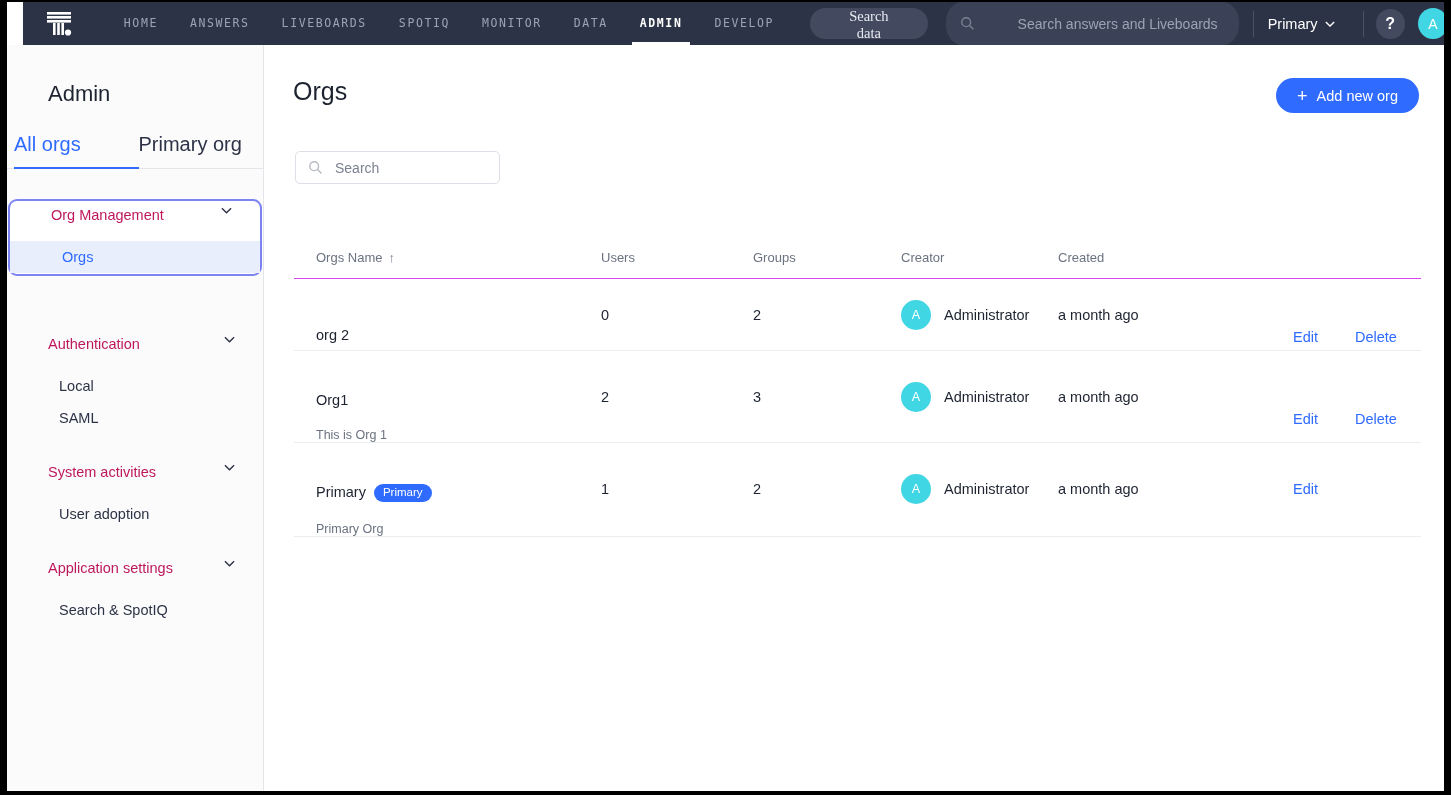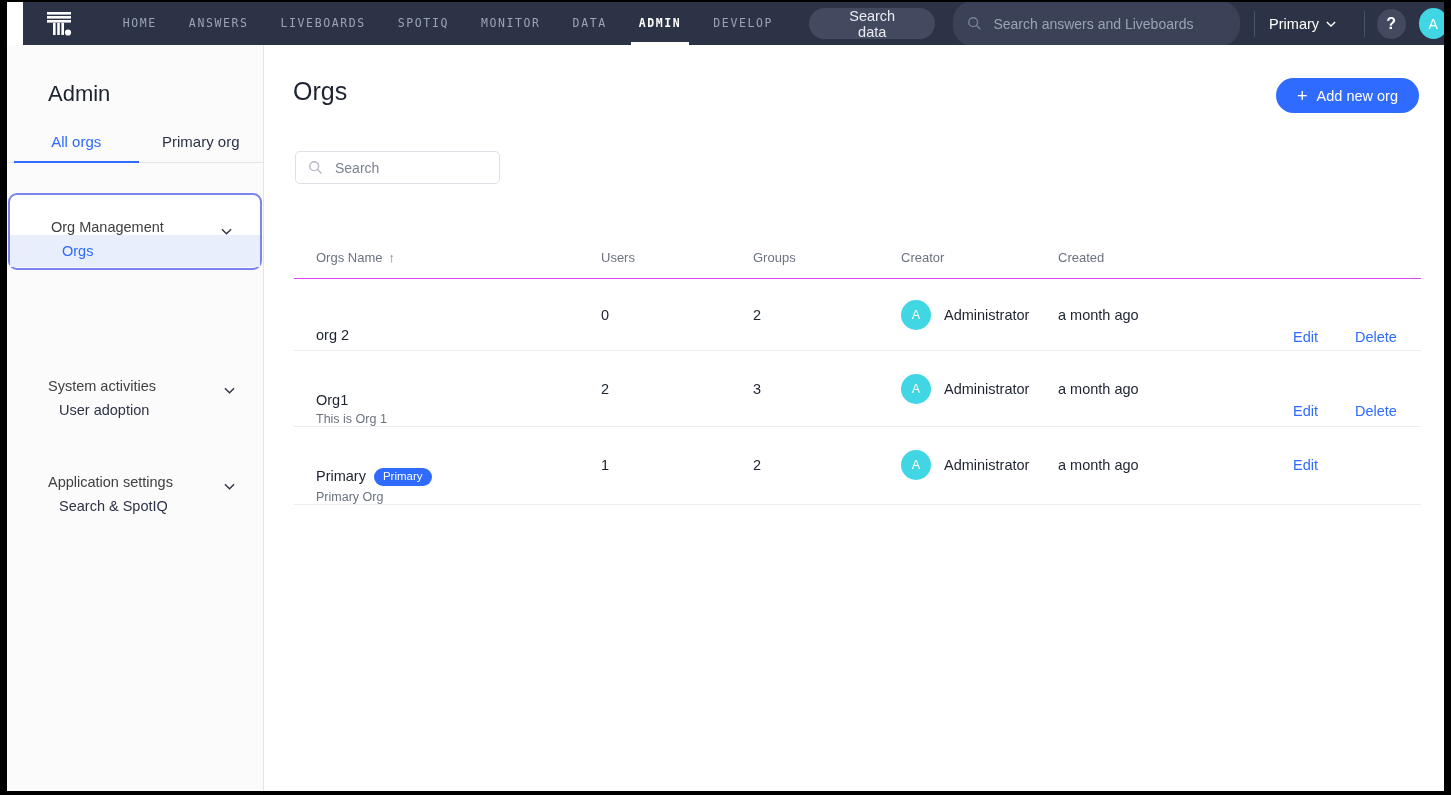--- a/index.html
+++ b/index.html
@@ -47,29 +47,29 @@
     background: #ffffff;
   }
   .search-data-btn {
     margin-left: 20px;
     background: #434a60;
     color: #e8eaf0;
     font-size: 14.5px;
     border: none; border-radius: 20px;
     height: 31px; padding: 0 26px;
     cursor: pointer;
-    font-family: Liberation Sans, sans-serif;
+    font-family: Liberation Serif, serif;
   }
   .search-ans {
     margin-left: 18px;
     background: #3b4257;
     border-radius: 20px;
     height: 45px; width: 300px;
     display: flex; align-items: center;
-    padding: 0 14px; cursor: text;
+    padding: 0 14px; cursor: text; gap: 32px;
   }
   .search-ans .sicon { width: 15px; height: 15px; flex: none; opacity: .65; }
   .search-ans .stext { color: #9ba3b5; font-size: 14px; margin-left: 11px; }
   .nav-divider { width: 1px; height: 26px; background: #4a5268; margin-left: 14px; }
   .org-switcher {
     display: flex; align-items: center; gap: 7px;
     color: #ffffff; font-size: 14.5px;
     padding: 0 14px; cursor: pointer;
   }
   .chev-white { width: 10px; height: 6px; }
@@ -98,36 +98,36 @@
   }
   .admin-title {
     font-size: 22px; color: #1d2330;
     padding: 36px 0 0 41px;
   }
   .side-tabs {
     display: flex; margin: 26px 0 0 0; padding-left: 7px;
     border-bottom: 1px solid #e3e5e9;
   }
   .side-tab {
-    font-size: 15px; color: #2d3346;
+    font-size: 20px; color: #2d3346;
     padding: 0 0 12px 0; margin: 0 0 0 0;
-    width: 126px; text-align: center;
+    width: 126px; text-align: left;
     cursor: pointer; position: relative;
   }
   .side-tab.active { color: #2f6bff; }
   .side-tab.active:after {
     content: ""; position: absolute; left: 0; right: 0; bottom: -1px;
     height: 2.5px; background: #2f6bff;
   }
   .nav-group { margin-top: 0; }
   .group-head {
-    display: flex; align-items: flex-end; justify-content: space-between;
+    display: flex; align-items: flex-start; justify-content: space-between;
     padding: 0 28px 0 41px;
     height: 34px;
-    font-size: 14.5px; color: #404040;
+    font-size: 14.5px; color: #be185d;
     cursor: pointer;
   }
   .chev-dark { width: 11px; height: 7px; flex: none; }
   .nav-item {
     padding: 0 0 0 52px;
     height: 32px; line-height: 32px;
     font-size: 14.5px; color: #2d3346;
     cursor: pointer;
   }
   .nav-item.selected { color: #2f6bff; background: #e9eefc; }
@@ -192,21 +192,21 @@
     height: 72px; vertical-align: middle;
   }
   td.c-name { padding-left: 22px; }
   .org-name-line { display: flex; align-items: flex-start; gap: 8px; margin-top: 41px; }
   .org-name { font-size: 14.5px; color: #1d2330; }
   .badge-primary {
     background: #2f6bff; color: #fff;
     font-size: 11.5px; border-radius: 9px;
     padding: 2px 9px 3px; line-height: 1.1;
   }
-  .org-desc { font-size: 12.5px; color: #6b7280; margin-top: 4px; }
+  .org-desc { font-size: 12.5px; color: #6b7280; margin-top: 20px; }
   .creator-cell { display: flex; align-items: center; gap: 13px; }
   .avatar-sm {
     width: 30px; height: 30px; border-radius: 50%;
     background: #41d6e3; color: #fff;
     display: flex; align-items: center; justify-content: center;
     font-size: 12.5px; flex: none;
   }
   td.c-actions { text-align: right; padding-right: 8px; }
   .act-link {
     color: #2f6bff; font-size: 14.5px;
@@ -288,20 +288,30 @@
         </svg>
       </div>
       <div class="nav-item selected">Orgs</div>
     </div>
 
     <div class="spacer-lg"></div>
 
 
     <div class="spacer-lg"></div>
 
+    <div class="nav-group">
+      <div class="group-head">
+        <span>Authentication</span>
+        <svg class="chev-dark" viewBox="0 0 12 7">
+          <polyline points="1,1 6,6 11,1" fill="none" stroke="#2d3346" stroke-width="1.5"></polyline>
+        </svg>
+      </div>
+      <div class="nav-item">Local</div>
+      <div class="nav-item">SAML</div>
+    </div>
 
     <div class="spacer-lg"></div>
 
     <div class="nav-group">
       <div class="group-head">
         <span>System activities</span>
         <svg class="chev-dark" viewBox="0 0 12 7">
           <polyline points="1,1 6,6 11,1" fill="none" stroke="#2d3346" stroke-width="1.5"></polyline>
         </svg>
       </div>

